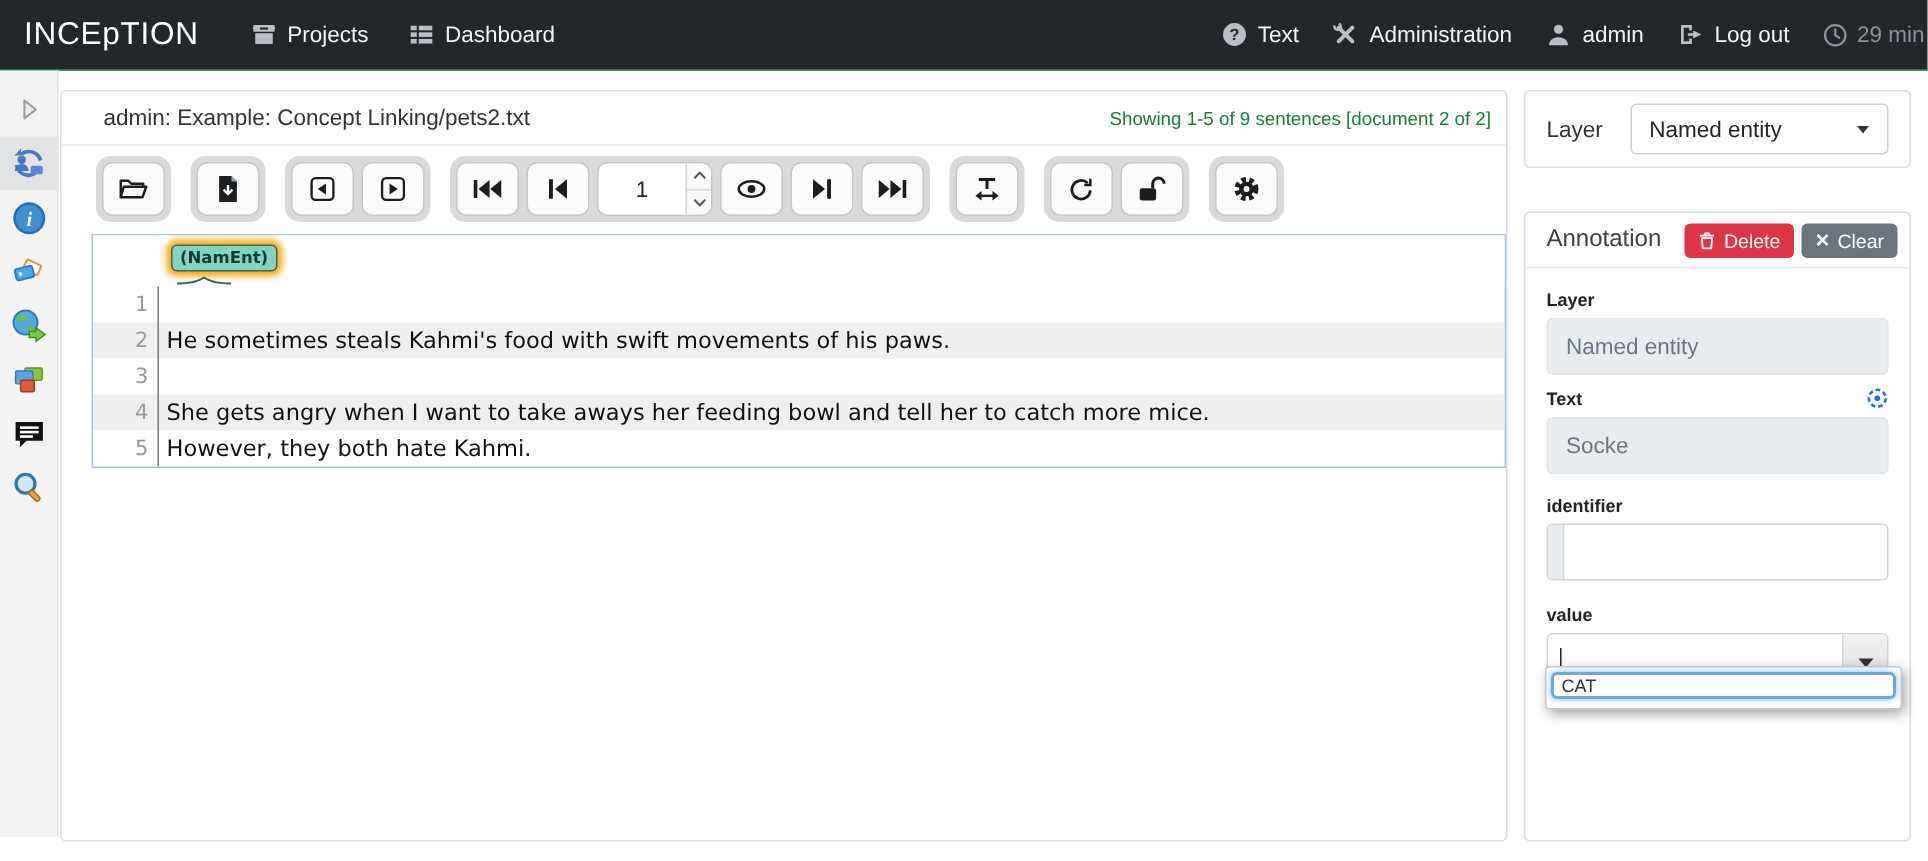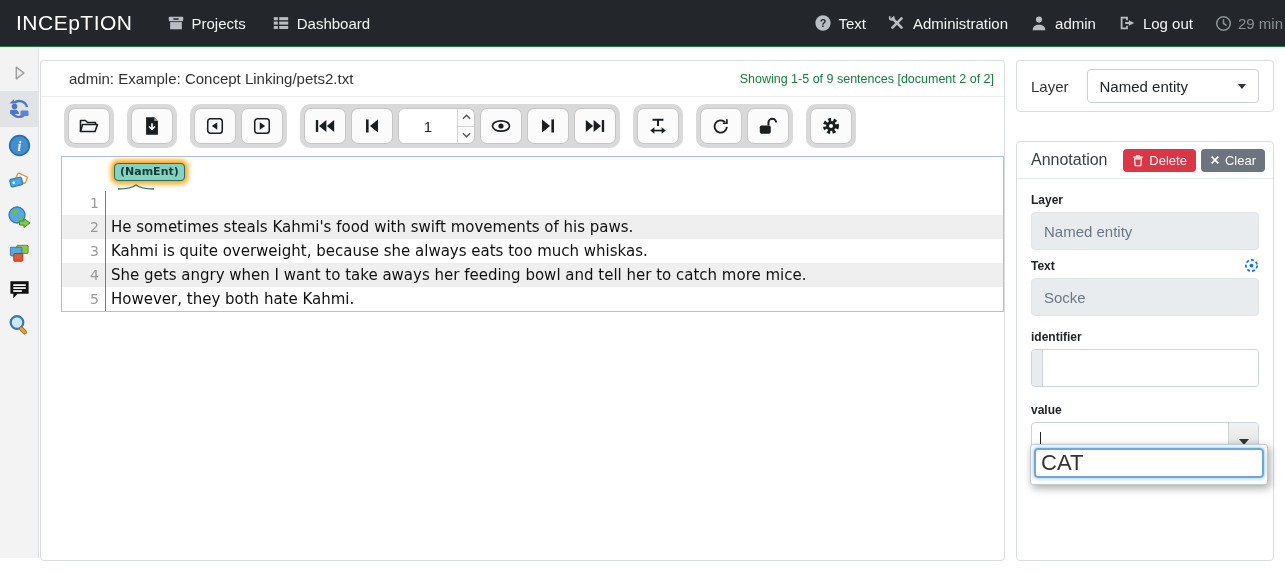--- a/index.html
+++ b/index.html
@@ -63,21 +63,21 @@
   .f-label { font-size:12px; font-weight:bold; color:#212529; margin:8px 0 5px; display:flex; align-items:center; justify-content:space-between; }
   .f-disabled { height:38px; background:#e9ecef; border:1px solid #e1e5e8; border-radius:4px; display:flex; align-items:center; padding:0 12px; font-size:15px; color:#6b7785; }
   .id-group { height:38px; display:flex; border:1px solid #ced4da; border-radius:4px; overflow:hidden; background:#fff; }
   .id-prefix { width:18px; background:#e9ecef; border-right:1px solid #ced4da; }
   .id-input { flex:1; border:none; outline:none; font-size:15px; padding:0 8px; font-family:"Liberation Sans",sans-serif; }
   .combo { height:40px; display:flex; border:1px solid #ced4da; border-radius:4px; overflow:hidden; background:#fff; margin-top:2px; }
   .combo-input { flex:1; display:flex; align-items:center; padding-left:8px; }
   .text-caret { width:1px; height:20px; background:#222; }
   .combo-btn { width:30px; background:linear-gradient(#f2f2f2,#dcdcdc); border-left:1px solid #ced4da; display:flex; align-items:center; justify-content:center; cursor:pointer; }
   .popup { position:absolute; left:1030px; top:444px; width:238px; background:#fff; border:1px solid #c6c9cc; border-radius:3px; box-shadow:2px 3px 8px rgba(0,0,0,.35); padding:3px; z-index:20; }
-  .opt { font-size:22px; color:#333; padding:2px 7px; cursor:pointer; }
+  .opt { font-size:12px; color:#333; padding:2px 7px; cursor:pointer; }
   .opt.focused { border:2px solid #6ea8d8; border-radius:4px; box-shadow:0 0 4px rgba(82,168,236,.8); padding:0 5px; margin-bottom:3px; }
 </style>
 </head>
 <body>
 
 <div class="navbar">
   <div class="brand">INCEpTION</div>
   <div class="nav-item">
     <svg class="nav-ic" width="18" height="18" viewBox="0 0 20 20">
         <rect x="2" y="3" width="16" height="5" rx="1" fill="#b8bec4"></rect>
@@ -334,21 +334,20 @@
     </div>
     <div class="srow">
       <span class="lnum">1</span>
     </div>
     <div class="srow alt">
       <span class="lnum">2</span>
       <span class="ltext">He sometimes steals Kahmi's food with swift movements of his paws.</span>
     </div>
     <div class="srow">
       <span class="lnum">3</span>
-      <span class="ltext">Kahmi is quite overweight, because she always eats too much whiskas.</span>
     </div>
     <div class="srow alt">
       <span class="lnum">4</span>
       <span class="ltext">She gets angry when I want to take aways her feeding bowl and tell her to catch more mice.</span>
     </div>
     <div class="srow">
       <span class="lnum">5</span>
       <span class="ltext">However, they both hate Kahmi.</span>
     </div>
   </div>

